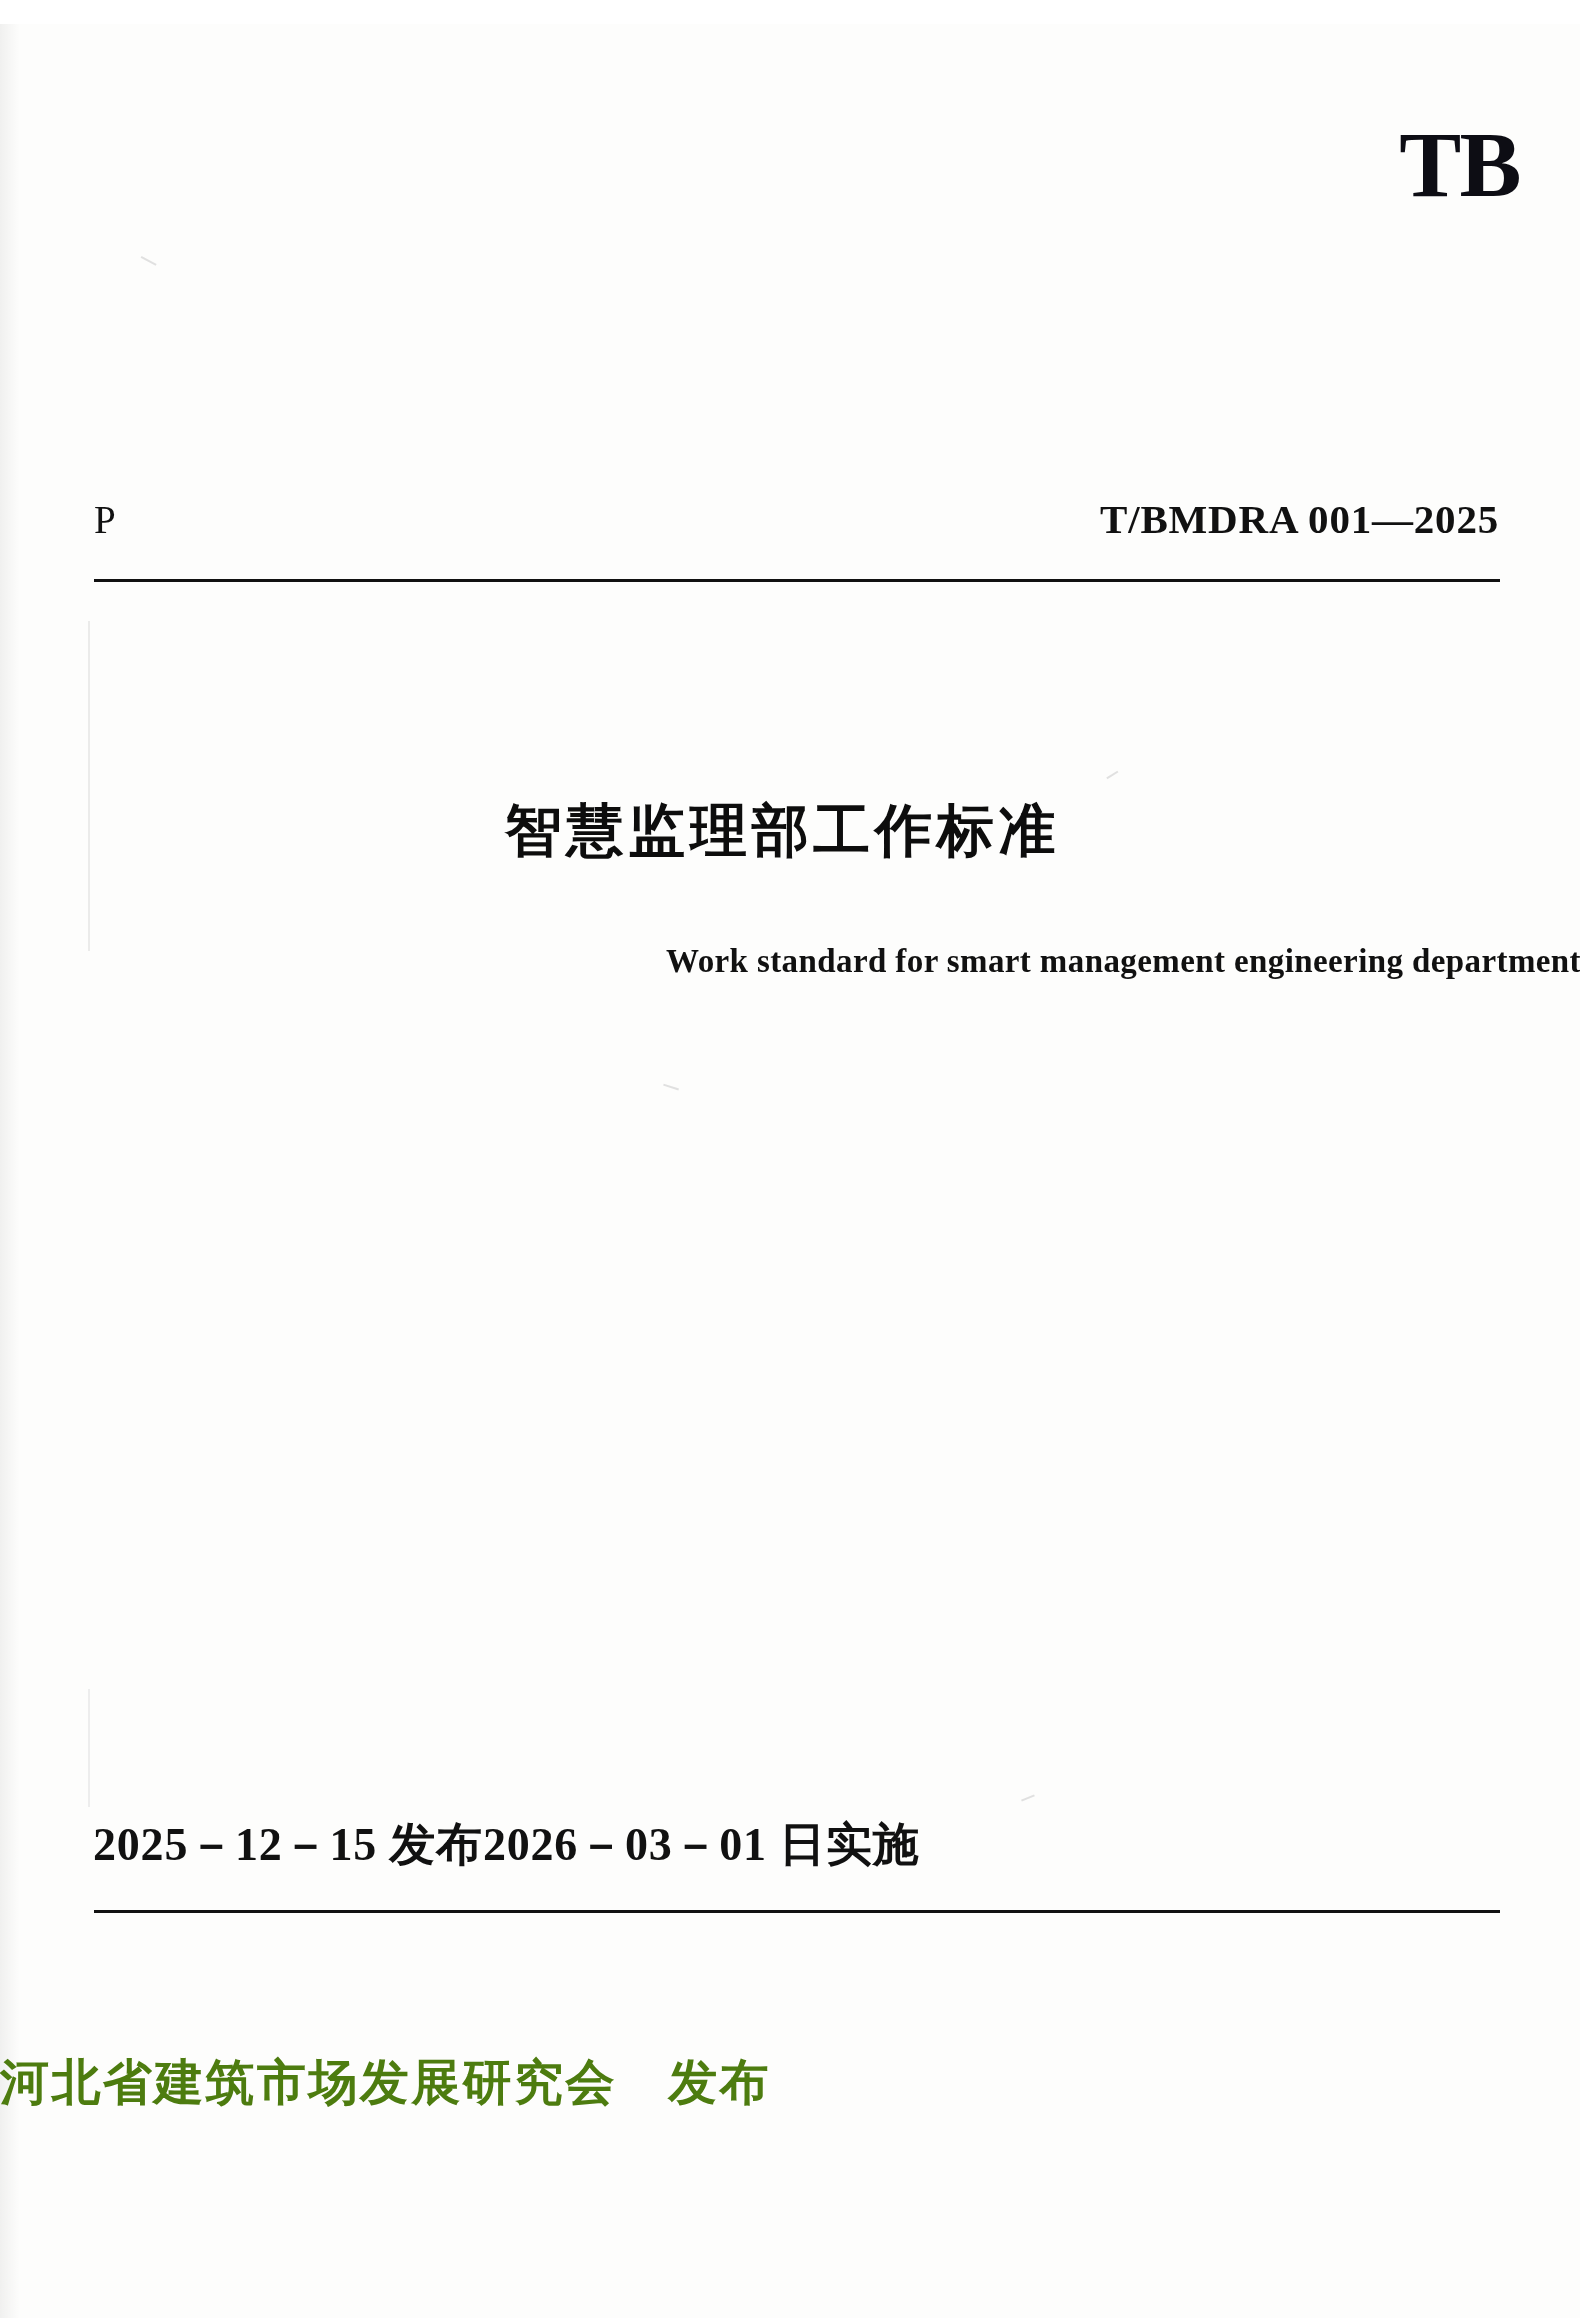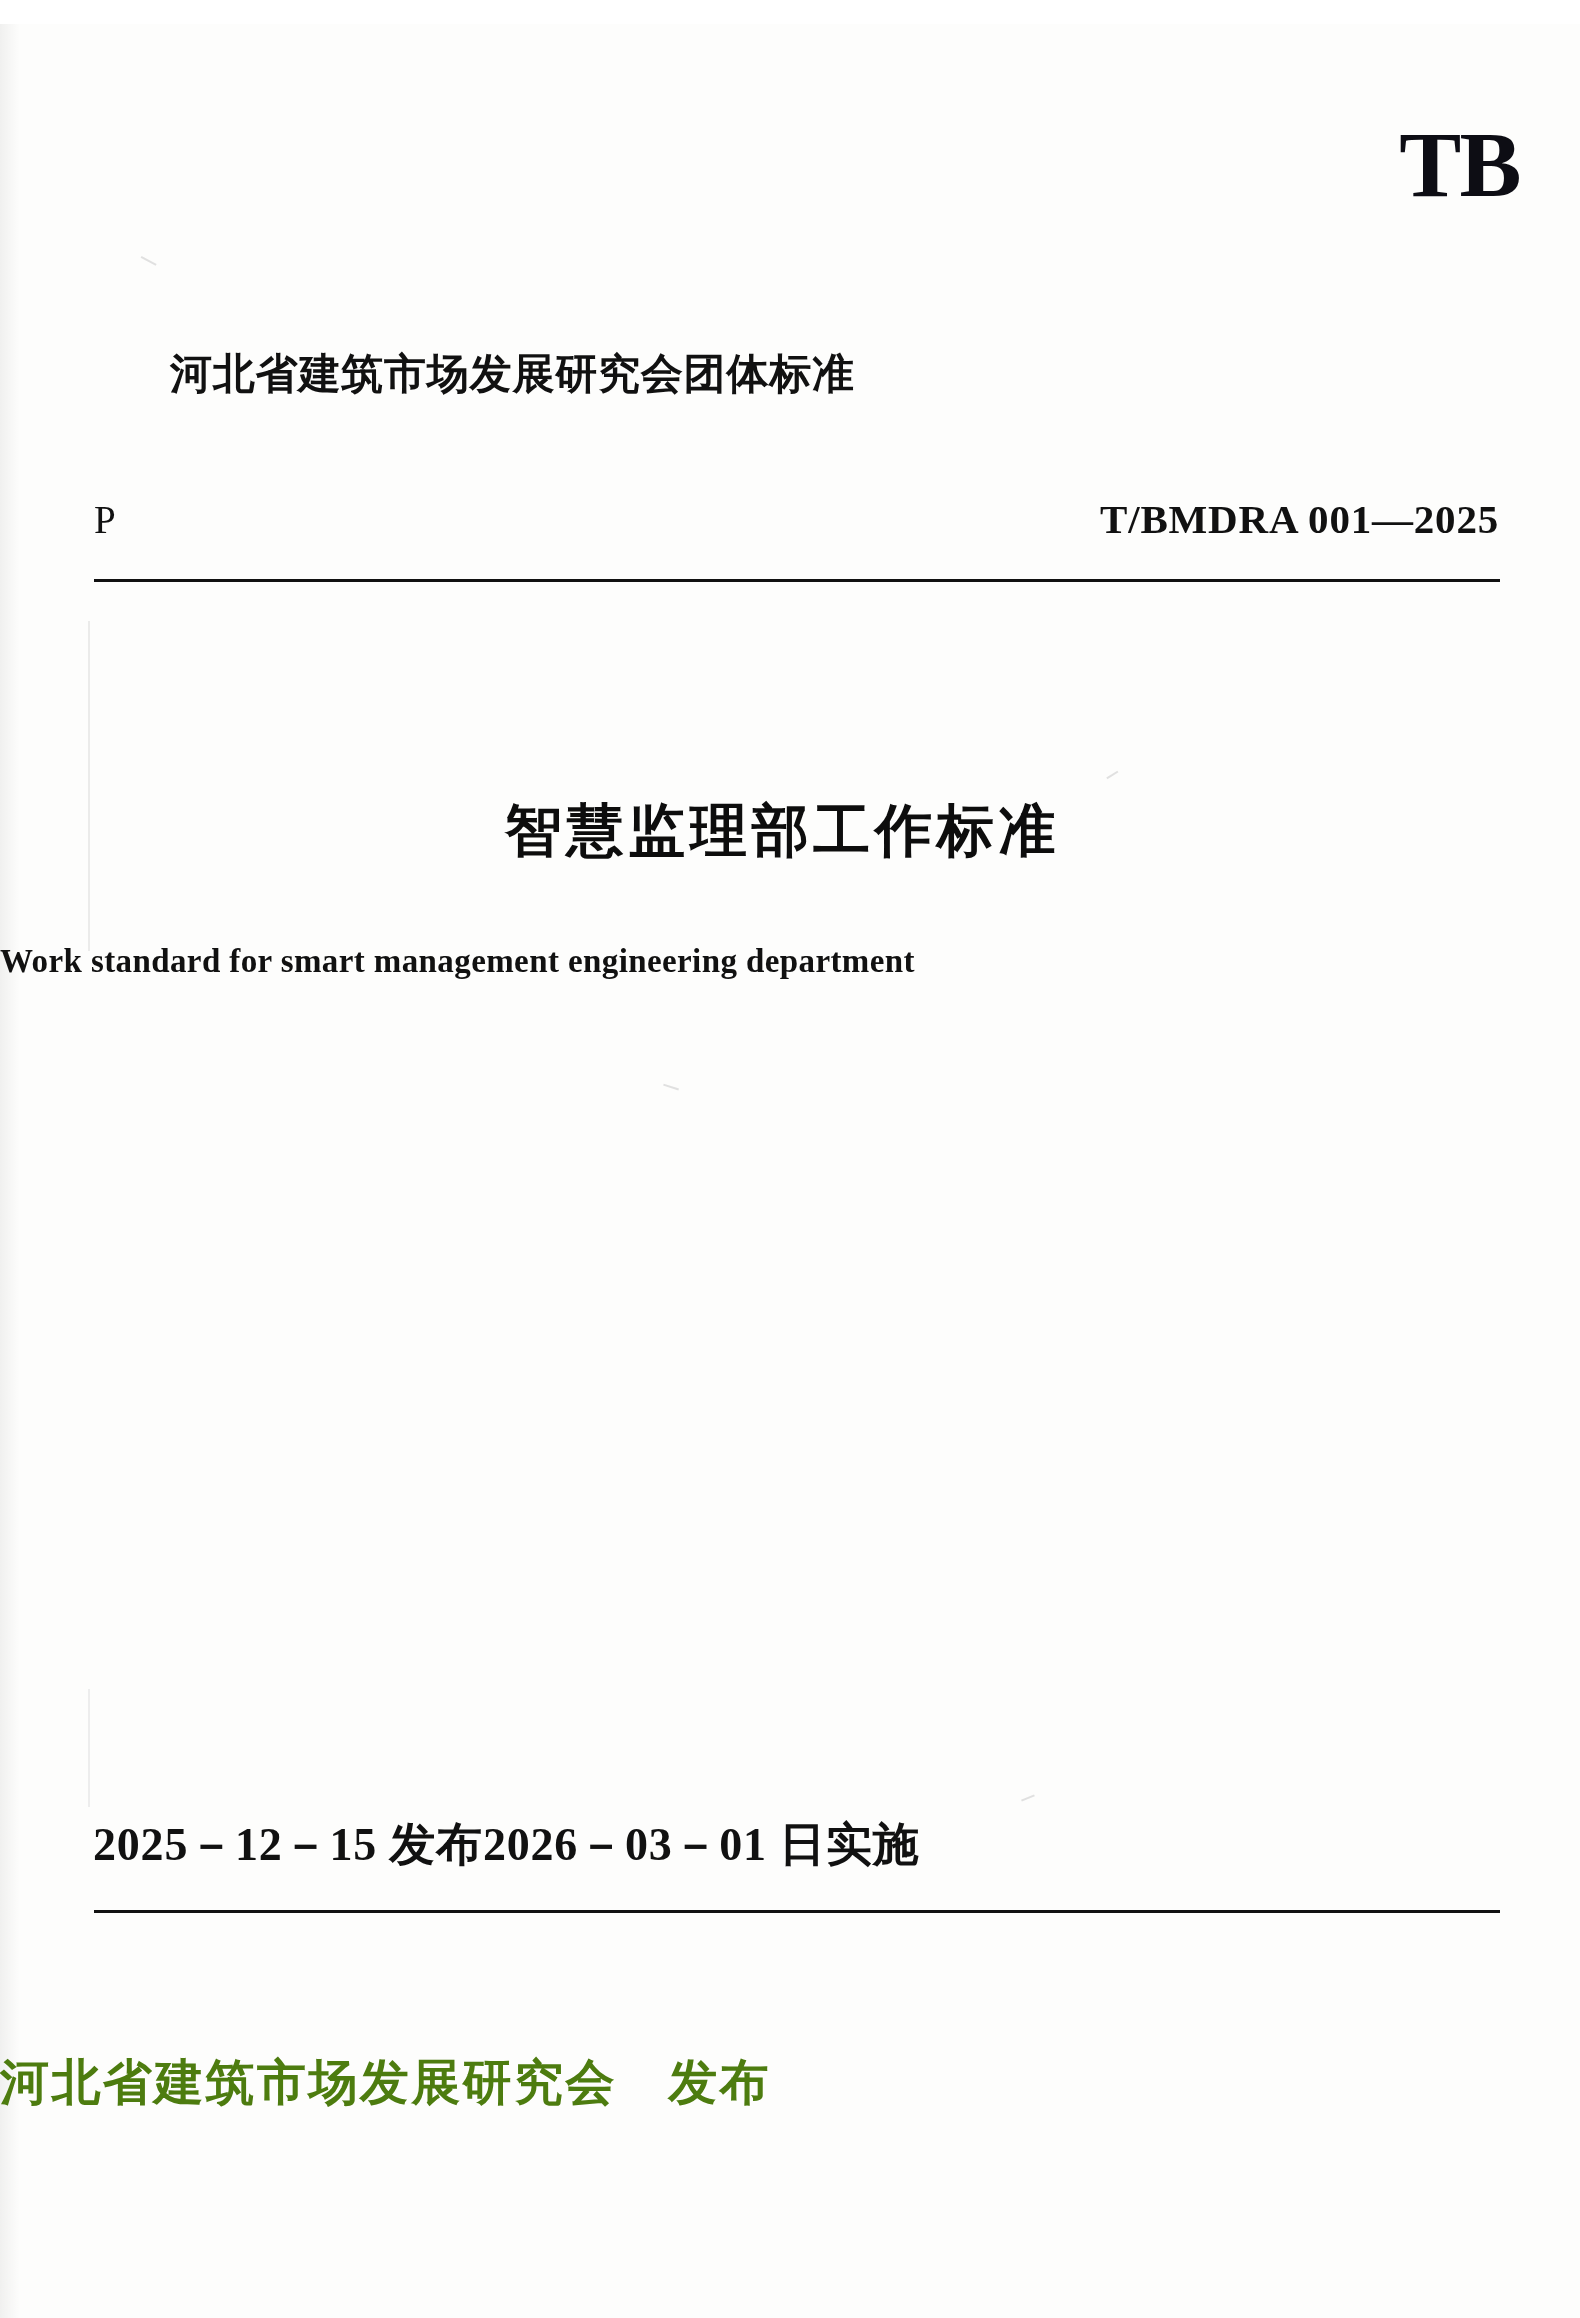--- a/index.html
+++ b/index.html
@@ -106,21 +106,21 @@
     font-size: 57px;
     letter-spacing: 4.7px;
     color: #0d0d0d;
   }
 
   .title-en {
     position: absolute;
     left: 0;
     right: 0;
     top: 919px;
-    text-align: left;
+    text-align: right;
     font-family: "Liberation Serif", serif;
     font-weight: bold;
     font-size: 33px;
     letter-spacing: 0.4px;
     color: #111;
   }
 
   .dates-row {
     position: absolute;
     left: 93px;
@@ -171,21 +171,20 @@
 
   <div class="scan-mark" style="left:140px; top:236px; width:17.3px; height:2.4px; transform:rotate(28deg);"></div>
   <div class="scan-mark" style="left:1106px; top:750px; width:12.6px; height:2.4px; transform:rotate(-32deg);"></div>
   <div class="scan-mark" style="left:663px; top:1062px; width:15.7px; height:2.4px; transform:rotate(18deg);"></div>
   <div class="scan-mark" style="left:1021px; top:1773px; width:14px; height:2.4px; transform:rotate(-22deg);"></div>
   <div class="scan-mark" style="left:88px; top:597px; width:2.4px; height:330px; opacity:0.35;"></div>
   <div class="scan-mark" style="left:88px; top:1665px; width:2.4px; height:118px; opacity:0.3;"></div>
 
   <div class="tb-mark">TB</div>
 
-  <div class="org-line">河北省建筑市场发展研究会团体标准</div>
 
   <div class="code-row">
     <div class="code-left">P</div>
     <div class="code-right">T/BMDRA 001—2025</div>
   </div>
 
   <div class="rule-top"></div>
 
   <div class="title-cn">智慧监理部工作标准</div>
   <div class="title-en">Work standard for smart management engineering department</div>

